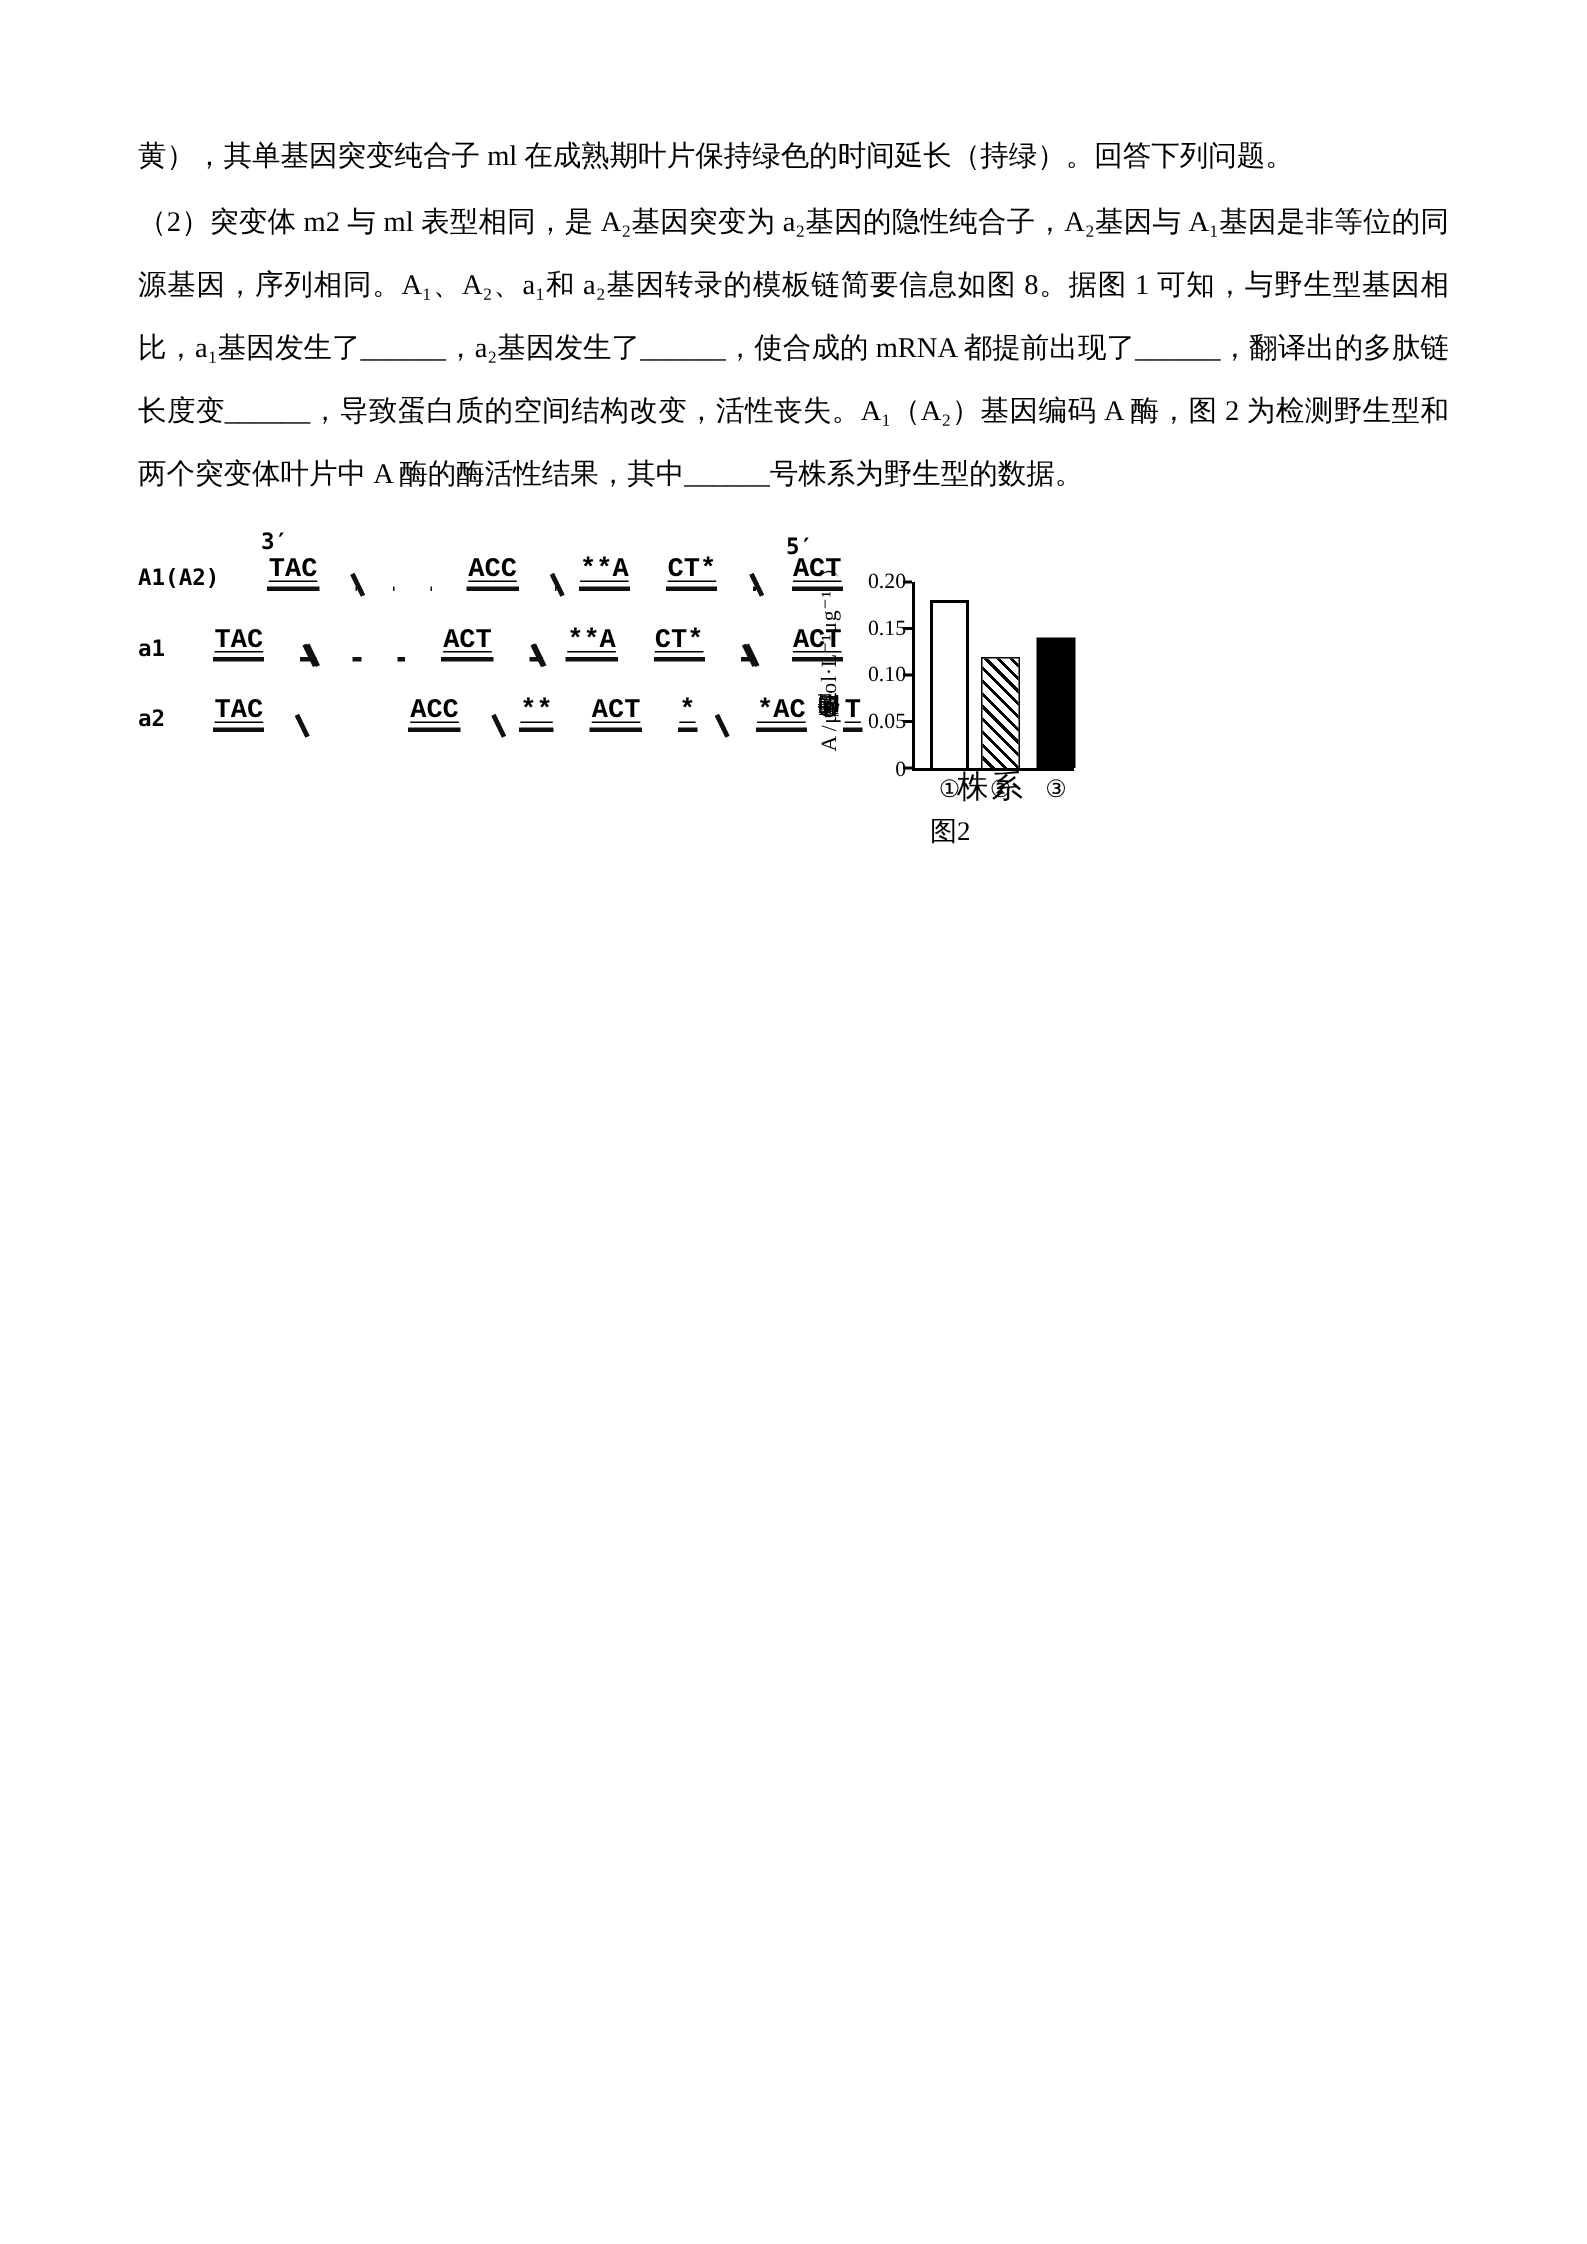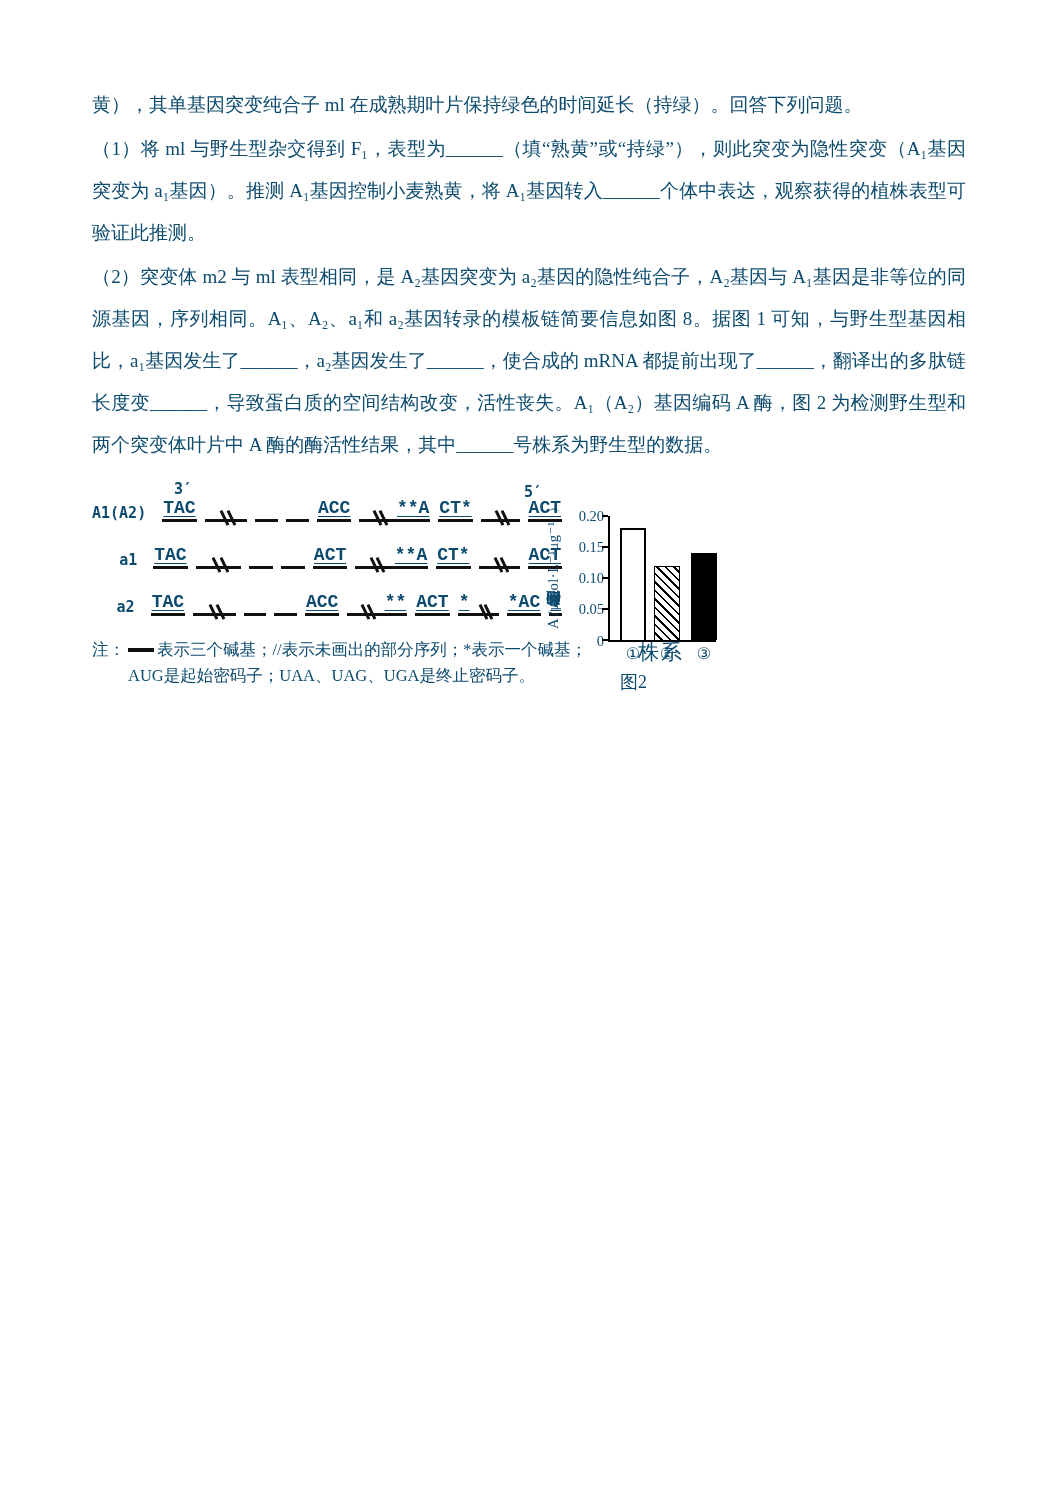--- a/index.html
+++ b/index.html
@@ -1,34 +1,34 @@
 <!DOCTYPE html>
 <html><head>
 <meta charset="utf-8">
 <style>
   html,body{margin:0;padding:0;background:#e8e8e8;}
   .page{
     width:1058px;height:1496px;background:#ffffff;position:relative;
-    font-family:"Liberation Serif","DejaVu Serif",serif;color:#0c4a6e;
+    font-family:"Liberation Serif","DejaVu Serif",serif;color:#000000;
     margin:0 auto;overflow:hidden;
   }
   .content{padding:84px 92px 0 92px;}
   .para{font-size:19px;line-height:42px;text-align:justify;margin:0;}
   .para + .para{margin-top:2px;}
 
   
   .figure-area{position:relative;height:302px;margin-top:14px;}
 
   
   .fig1{position:absolute;left:0;top:16px;width:470px;}
   .prime{position:absolute;font-family:"DejaVu Sans Mono","Liberation Mono",monospace;
          font-size:15px;font-weight:700;}
   .prime3{left:82px;top:-16px;}
   .prime5{left:432px;top:-13px;}
-  .seq-row{display:flex;align-items:flex-end;gap:8px;height:26px;margin-bottom:21px;justify-content:flex-end;}
+  .seq-row{display:flex;align-items:flex-end;gap:24px;height:26px;margin-bottom:21px;}
   .row-label{width:64px;text-align:right;margin-right:8px;
              font-family:"DejaVu Sans Mono","Liberation Mono",monospace;
              font-size:15px;font-weight:700;line-height:1;padding-bottom:1px;}
   .tok{font-family:Liberation Mono, monospace;
        font-weight:700;font-size:18px;line-height:1.15;}
   .lbl{border-bottom:3.5px solid #111;padding:0 1px;
        text-decoration:underline;text-underline-offset:3px;}
   .dash{width:34px;height:10px;border-bottom:3.5px solid #111;}
   .brk{position:relative;height:10px;border-bottom:3.5px solid #111;}
   .brk i{position:absolute;width:2.5px;height:16px;background:#111;bottom:-7px;
@@ -67,21 +67,20 @@
   .fig2-caption{position:absolute;left:76px;top:190px;width:106px;text-align:left;
                 font-size:18px;}
 </style>
 </head>
 <body>
 
 <div class="page">
   <div class="content">
 
     <p class="para">黄），其单基因突变纯合子 ml 在成熟期叶片保持绿色的时间延长（持绿）。回答下列问题。</p>
-    <p class="para">（1）将 ml 与野生型杂交得到 F₁，表型为______（填“熟黄”或“持绿”），则此突变为隐性突变（A₁基因突变为 a₁基因）。推测 A₁基因控制小麦熟黄，将 A₁基因转入______个体中表达，观察获得的植株表型可验证此推测。</p>
     <p class="para">（2）突变体 m2 与 ml 表型相同，是 A₂基因突变为 a₂基因的隐性纯合子，A₂基因与 A₁基因是非等位的同源基因，序列相同。A₁、A₂、a₁和 a₂基因转录的模板链简要信息如图 8。据图 1 可知，与野生型基因相比，a₁基因发生了______，a₂基因发生了______，使合成的 mRNA 都提前出现了______，翻译出的多肽链长度变______，导致蛋白质的空间结构改变，活性丧失。A₁（A₂）基因编码 A 酶，图 2 为检测野生型和两个突变体叶片中 A 酶的酶活性结果，其中______号株系为野生型的数据。</p>
 
     <div class="figure-area">
 
       <div class="fig1">
         <span class="prime prime3">3′</span>
         <span class="prime prime5">5′</span>
 
         <div class="seq-row">
           <span class="row-label">A1(A2)</span>
@@ -147,24 +146,20 @@
           <span class="tok lbl">ACT</span>
           <span class="tok lbl">*</span>
           <span class="tok brk w44 tight">
               <i></i>
               <i></i>
             </span>
           <span class="tok lbl">*AC</span>
           <span class="tok lbl">T</span>
         </div>
 
-        <div class="fig1-note">
-          <span>注：</span><i class="bar-glyph"></i><span>表示三个碱基；//表示未画出的部分序列；*表示一个碱基；</span>
-          <div class="note-ind">AUG是起始密码子；UAA、UAG、UGA是终止密码子。</div>
-        </div>
 
       </div>
 
       <div class="fig2">
         <div class="ylabel">A酶的酶活性/（μmol·L⁻¹μg⁻¹）</div>
 
         <div class="plot">
           <span class="ytick yt0">0</span>
           <span class="ytick yt1">0.05</span>
           <span class="ytick yt2">0.10</span>

